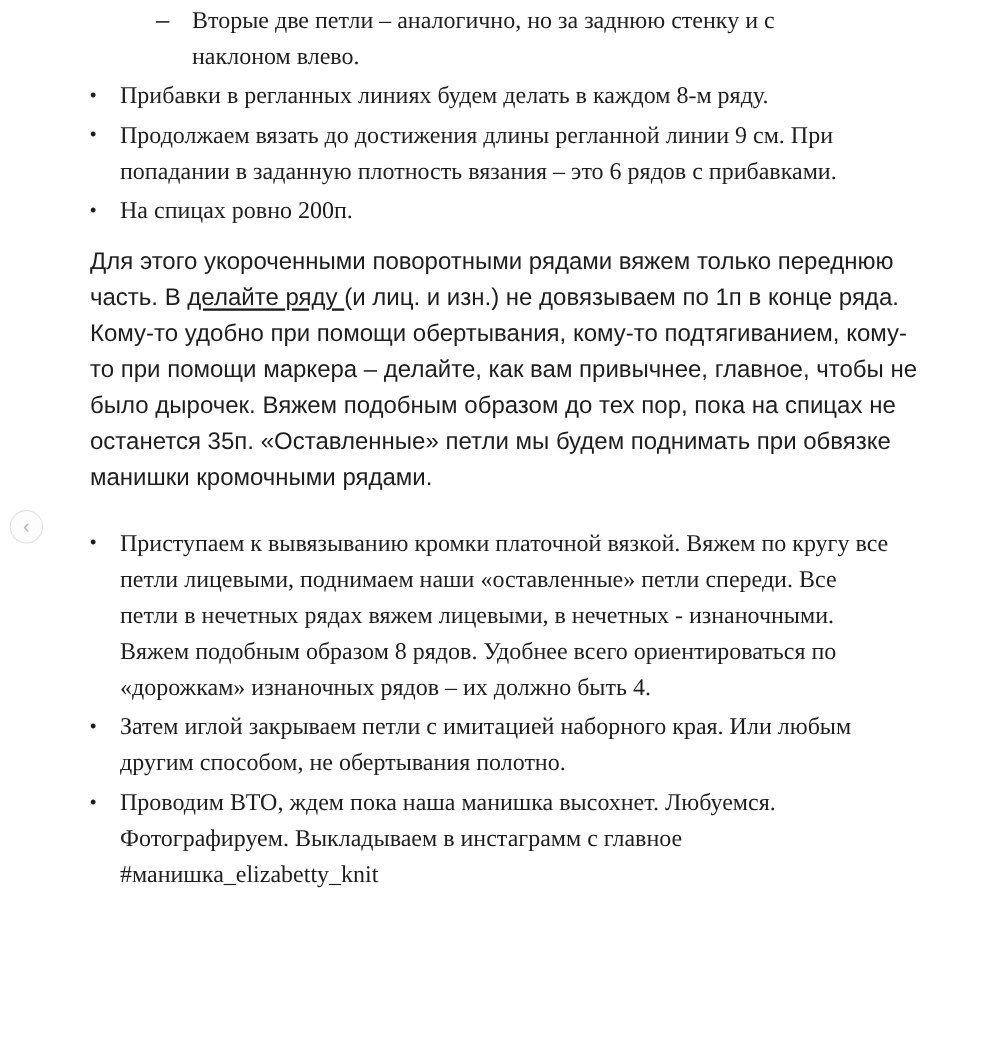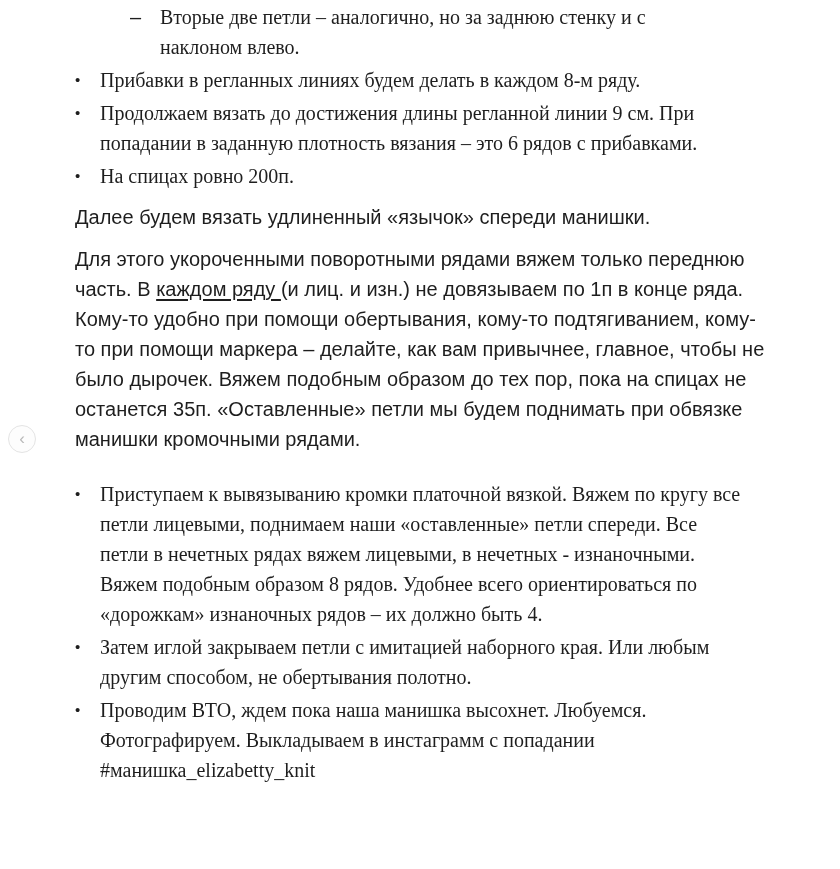--- a/index.html
+++ b/index.html
@@ -97,24 +97,23 @@
       <span class="marker">•</span>
       <span class="item-text">Продолжаем вязать до достижения длины регланной линии 9 см. При
 попадании в заданную плотность вязания – это 6 рядов с прибавками.</span>
     </div>
     <div class="bullet-row">
       <span class="marker">•</span>
       <span class="item-text">На спицах ровно 200п.</span>
     </div>
   </div>
 
-  <p class="para para-1">Далее будем вязать удлиненный «язычок» спереди манишки.</p>
 
   <p class="para para-2"><span>Для этого укороченными поворотными рядами вяжем только переднюю
-часть. В </span><span class="underlined">каждом ряду </span><span>(и лиц. и изн.) не довязываем по 1п в конце ряда.
+часть. В </span><span class="underlined">делайте ряду </span><span>(и лиц. и изн.) не довязываем по 1п в конце ряда.
 Кому-то удобно при помощи обертывания, кому-то подтягиванием, кому-
 то при помощи маркера – делайте, как вам привычнее, главное, чтобы не
 было дырочек. Вяжем подобным образом до тех пор, пока на спицах не
 останется 35п. «Оставленные» петли мы будем поднимать при обвязке
 манишки кромочными рядами.</span></p>
 
   <div class="list-bottom">
     <div class="bullet-row">
       <span class="marker">•</span>
       <span class="item-text">Приступаем к вывязыванию кромки платочной вязкой. Вяжем по кругу все
@@ -124,21 +123,21 @@
 «дорожкам» изнаночных рядов – их должно быть 4.</span>
     </div>
     <div class="bullet-row">
       <span class="marker">•</span>
       <span class="item-text">Затем иглой закрываем петли с имитацией наборного края. Или любым
 другим способом, не обертывания полотно.</span>
     </div>
     <div class="bullet-row">
       <span class="marker">•</span>
       <span class="item-text">Проводим ВТО, ждем пока наша манишка высохнет. Любуемся.
-Фотографируем. Выкладываем в инстаграмм с попадании
+Фотографируем. Выкладываем в инстаграмм с главное
 #манишка_elizabetty_knit</span>
     </div>
   </div>
 
 </div>
 
 <button class="prev-nav-btn">
   <span>‹</span>
 </button>
 

